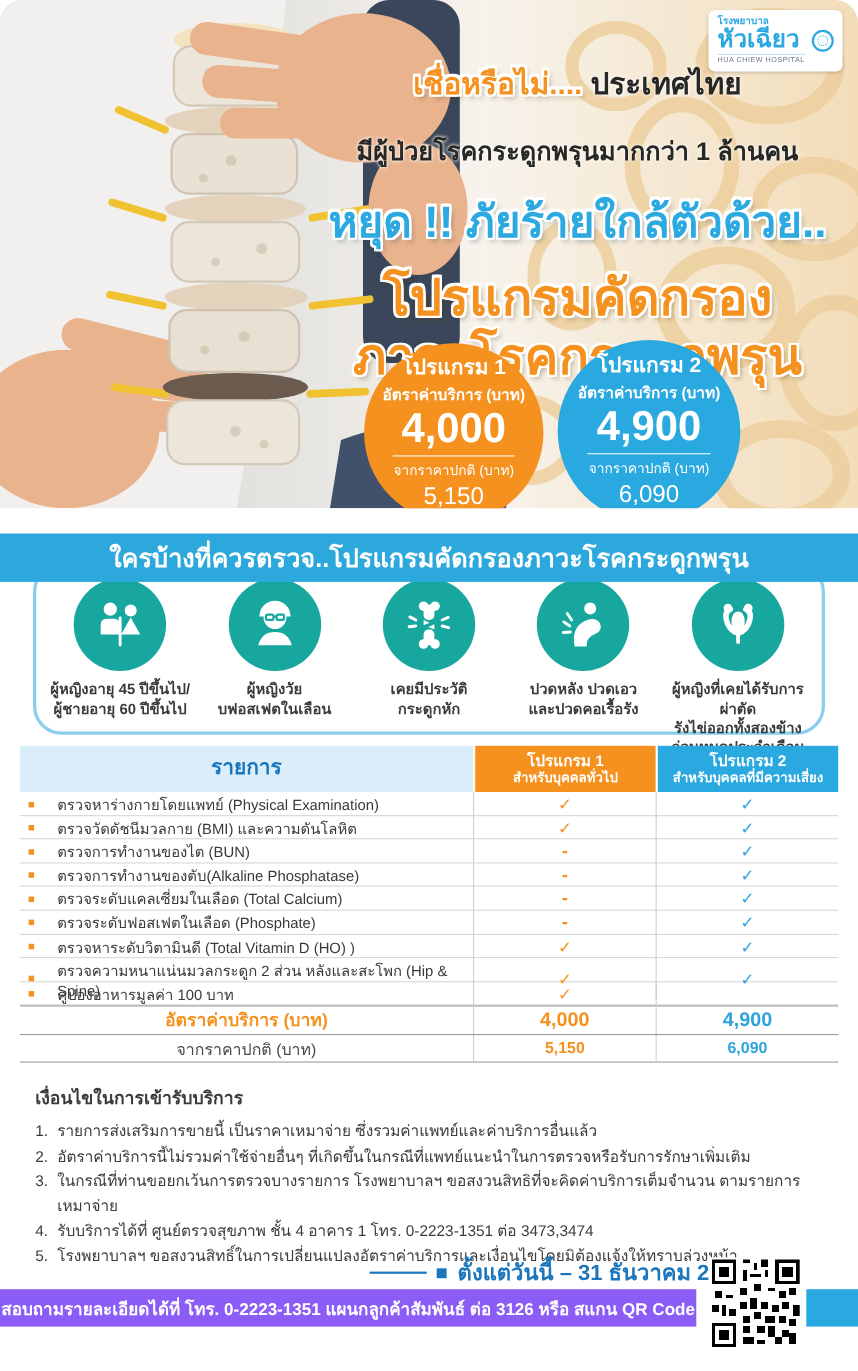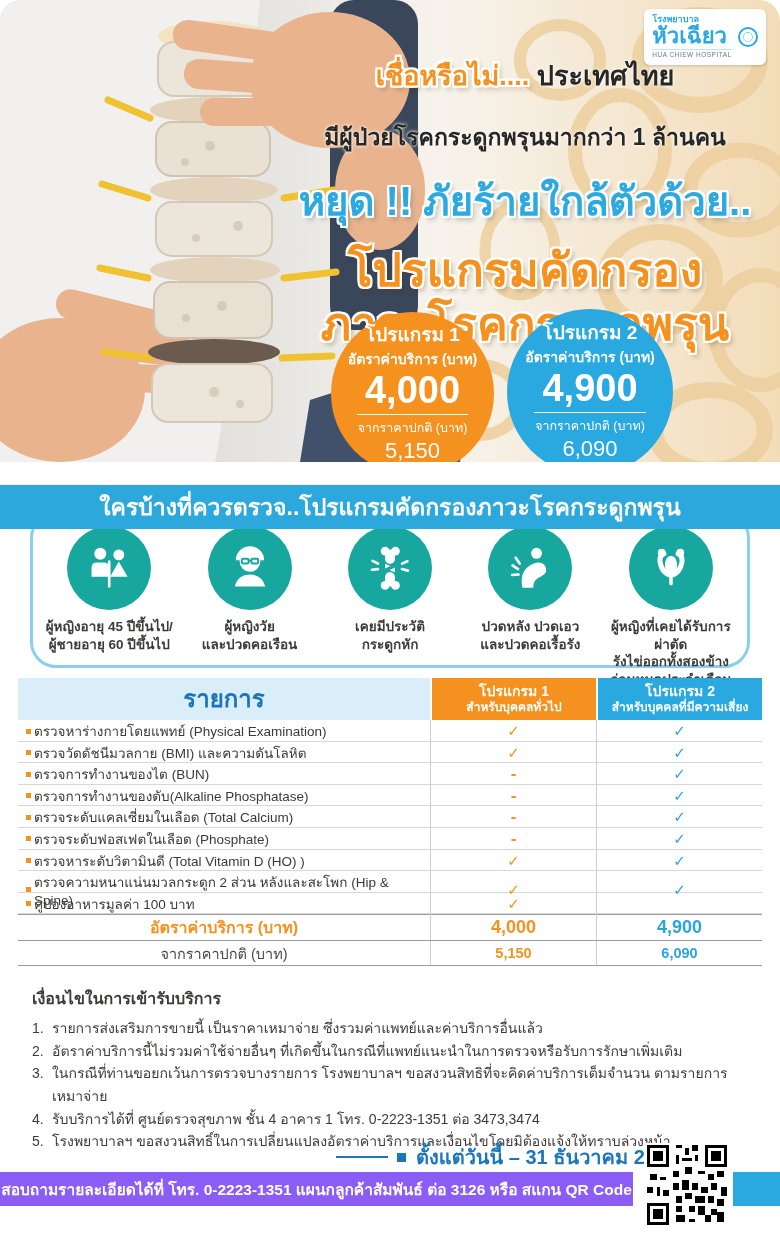--- a/index.html
+++ b/index.html
@@ -49,26 +49,26 @@
   .who-panel { position:absolute; top:512px; left:30px; width:720px; height:156px; border:3px solid #8AD0EE;
                border-radius:26px; display:flex; align-items:flex-start; padding:11px 6px 0; background:#fff; }
   .who-item { flex:1; text-align:center; }
   .who-circle { width:84px; height:84px; border-radius:50%; background:#17A79E; margin:0 auto; display:flex; align-items:center; justify-content:center; }
   .who-label { margin-top:8px; font-size:13.5px; font-weight:bold; color:#3B3B39; line-height:1.3; white-space:pre-line; }
 
   
   .compare-table { position:absolute; top:678px; left:18px; width:744px; z-index:2; }
   .t-head { display:grid; grid-template-columns:412px 164px 164px; column-gap:2px; height:42px; }
   .t-head .hc { display:flex; flex-direction:column; align-items:center; justify-content:center; color:#fff; line-height:1.2; }
-  .hc.c1 { background:#D9EEF9; color:#1B75BC; font-size:24px; font-weight:bold; }
+  .hc.c1 { background:#D9EEF9; color:#1B75BC; font-size:19px; font-weight:bold; }
   .hc.c2 { background:#F5911E; } .hc.c3 { background:#29A9E0; }
   .hc .l1 { font-size:14px; font-weight:bold; } .hc .l2 { font-size:12px; font-weight:bold; }
   .t-row { display:grid; grid-template-columns:412px 166px 166px; height:21.6px; border-bottom:1px solid #d8d8d6; }
   .cell { display:flex; align-items:center; }
-  .label-cell { padding-left:8px; gap:3px; font-size:13.5px; color:#3A3A38; }
+  .label-cell { padding-left:8px; gap:21px; font-size:13.5px; color:#3A3A38; }
   .bullet { width:5px; height:5px; background:#F5911E; flex:0 0 5px; }
   .val-cell { justify-content:center; border-left:1px solid #cfcfcd; font-weight:bold; font-size:15px; }
   .val-cell.p1 { color:#F5911E; } .val-cell.p2 { color:#2BA3DC; }
   .mark-dash { font-size:17px; }
   .t-foot { display:grid; grid-template-columns:412px 166px 166px; }
   .tf1 { height:27px; border-top:1.5px solid #9b9b99; border-bottom:1.5px solid #9b9b99; }
   .tf2 { height:25px; border-bottom:1.5px solid #9b9b99; }
   .tf-label { display:flex; align-items:center; justify-content:center; }
   .tf1 .tf-label { color:#F5911E; font-weight:bold; font-size:16px; }
   .tf2 .tf-label { color:#4a4a48; font-size:14.5px; }
@@ -244,21 +244,21 @@
         <svg width="48" height="48" viewBox="0 0 44 44">
           <circle cx="22" cy="16" r="9.5" fill="#fff"></circle>
           <path d="M11.5 15 a10.5 10.5 0 0 1 21 0" fill="none" stroke="#fff" stroke-width="5"></path>
           <rect x="14.5" y="13.5" width="6.2" height="4.4" rx="1.2" fill="none" stroke="#17A79E" stroke-width="1.8"></rect>
           <rect x="23.3" y="13.5" width="6.2" height="4.4" rx="1.2" fill="none" stroke="#17A79E" stroke-width="1.8"></rect>
           <path d="M20.7 15.2 h2.6" stroke="#17A79E" stroke-width="1.8"></path>
           <path d="M8 39 q3-11 14-11 q11 0 14 11 z" fill="#fff"></path>
         </svg>
       </div>
       <div class="who-label">ผู้หญิงวัย
-และปวดคอเรือน</div>
+บฟอสเฟตในเลือน</div>
     </div>
     <div class="who-item">
       <div class="who-circle">
         <svg width="48" height="48" viewBox="0 0 44 44">
           <g fill="#fff">
             <rect x="17.5" y="5" width="9" height="13" rx="4"></rect>
             <circle cx="17.5" cy="6.5" r="4"></circle>
               <circle cx="27" cy="6.5" r="4"></circle>
             <rect x="17.5" y="26" width="9" height="13" rx="4"></rect>
             <circle cx="17.5" cy="38" r="4"></circle>

